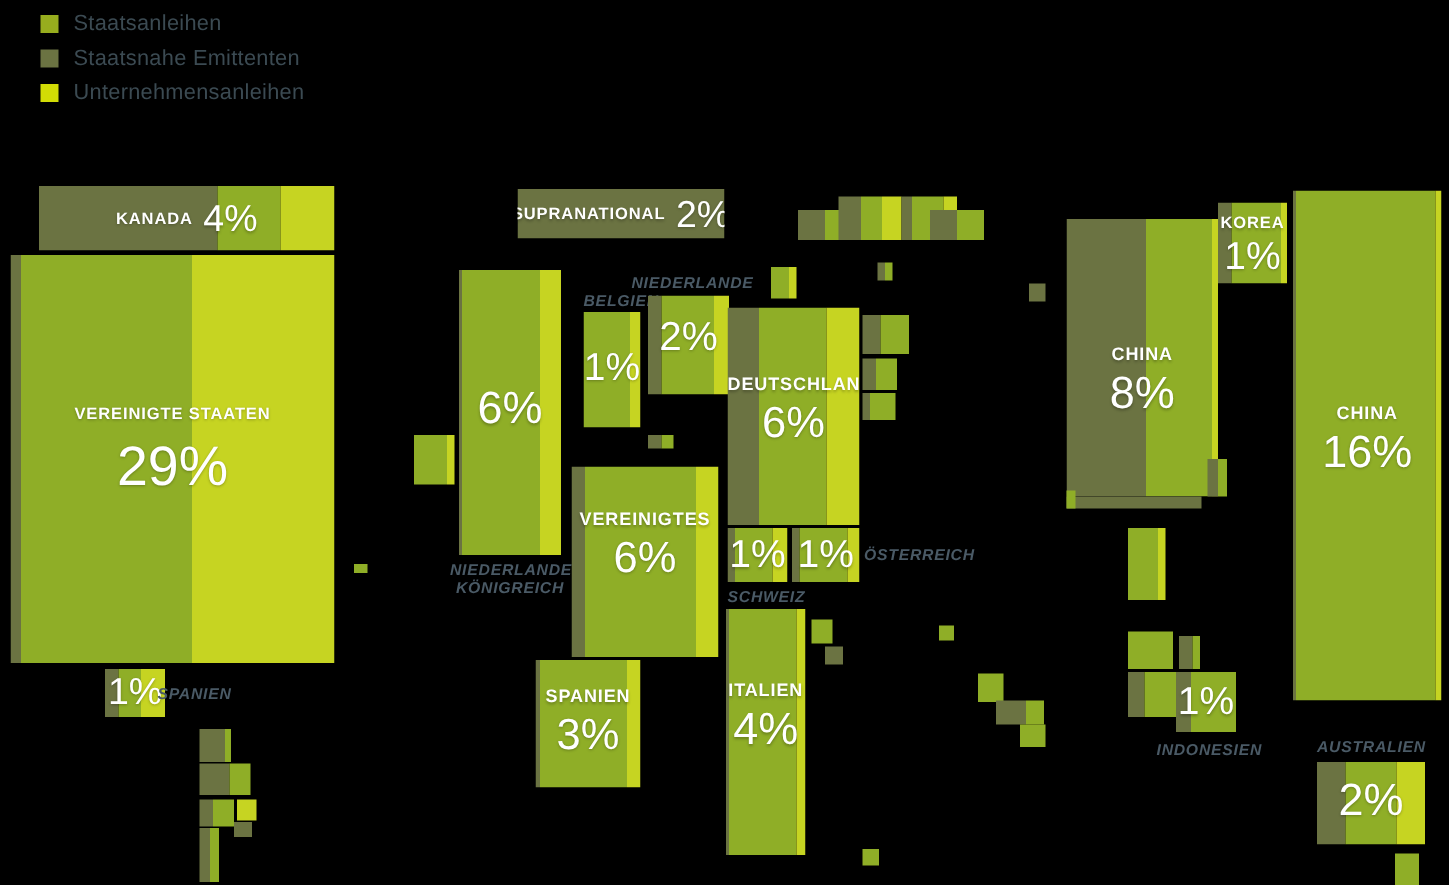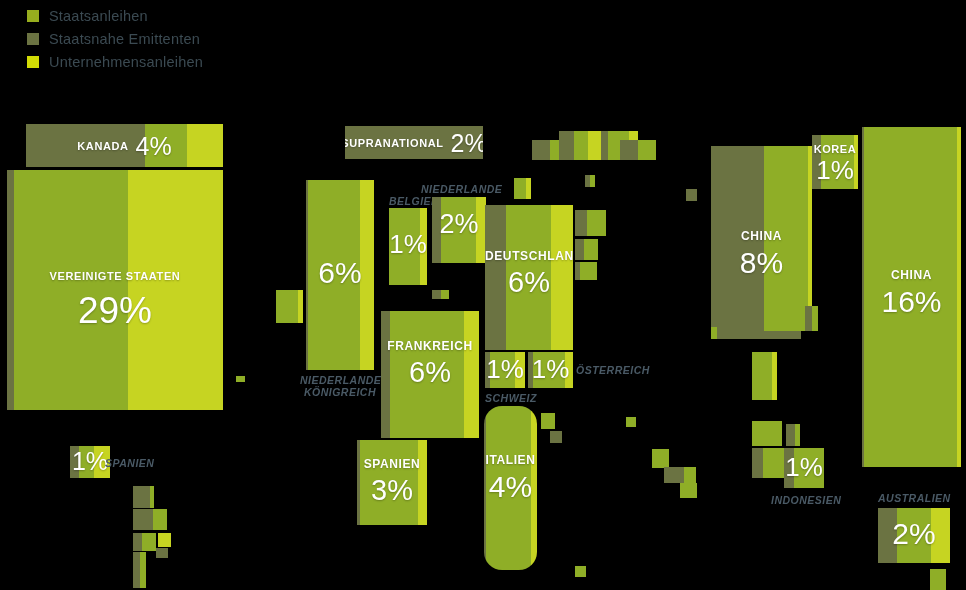--- a/index.html
+++ b/index.html
@@ -70,21 +70,21 @@
   <div class="node" style="left:26px;top:124px;width:197px;height:43px;">
     <div class="band" style="left:0;width:60.5%;background:#6b7342"></div>
     <div class="band" style="left:60.5%;width:21%;background:#8fae27"></div>
     <div class="band" style="left:81.5%;width:18.5%;background:#c6d422"></div>
     <div class="inlabel row" style="top:10px;">
       <span class="nm">KANADA</span>
       <span class="pc">4%</span>
     </div>
   </div>
 
-  <div class="node" style="left:7px;top:170px;width:216px;height:240px;">
+  <div class="node" style="left:7px;top:170px;width:216px;height:272px;">
     <div class="band" style="left:0;width:3.2%;background:#6b7342"></div>
     <div class="band" style="left:3.2%;width:52.8%;background:#8fae27"></div>
     <div class="band" style="left:56%;width:44%;background:#c6d422"></div>
     <div class="inlabel" style="top:100px;">
       <span class="nm">VEREINIGTE STAATEN</span>
       <span class="pc" style="font-size:37px;margin-top:9px;">29%</span>
     </div>
   </div>
 
   <div class="node" style="left:70px;top:446px;width:40px;height:32px;">
@@ -151,21 +151,21 @@
   </div>
   <div class="outlabel" style="left:421px;top:183px;">NIEDERLANDE</div>
   <div class="node" style="left:432px;top:290px;width:9px;height:9px;background:#6b7342"></div>
   <div class="node" style="left:441px;top:290px;width:8px;height:9px;background:#8fae27"></div>
 
   <div class="node" style="left:381px;top:311px;width:98px;height:127px;">
     <div class="band" style="left:0;width:9%;background:#6b7342"></div>
     <div class="band" style="left:9%;width:76%;background:#8fae27"></div>
     <div class="band" style="left:85%;width:15%;background:#c6d422"></div>
     <div class="inlabel" style="top:29px;">
-      <span class="nm" style="font-size:12px;">FRANKREICH</span>
+      <span class="nm" style="font-size:12px;">VEREINIGTES</span>
       <span class="pc" style="font-size:29px;margin-top:5px;">6%</span>
     </div>
   </div>
 
   <div class="node" style="left:357px;top:440px;width:70px;height:85px;">
     <div class="band" style="left:0;width:4%;background:#6b7342"></div>
     <div class="band" style="left:4%;width:83%;background:#8fae27"></div>
     <div class="band" style="left:87%;width:13%;background:#c6d422"></div>
     <div class="inlabel" style="top:18px;">
       <span class="nm" style="font-size:12px;">SPANIEN</span>
@@ -220,21 +220,21 @@
   <div class="node" style="left:528px;top:352px;width:45px;height:36px;">
     <div class="band" style="left:0;width:10%;background:#6b7342"></div>
     <div class="band" style="left:10%;width:72%;background:#8fae27"></div>
     <div class="band" style="left:82%;width:18%;background:#c6d422"></div>
     <div class="inlabel" style="top:4px;">
       <span class="pc" style="font-size:26px;">1%</span>
     </div>
   </div>
   <div class="outlabel" style="left:576px;top:364px;">ÖSTERREICH</div>
 
-  <div class="node" style="left:484px;top:406px;width:53px;height:164px;border-radius:18px;">
+  <div class="node" style="left:484px;top:406px;width:53px;height:164px;">
     <div class="band" style="left:0;width:3%;background:#6b7342"></div>
     <div class="band" style="left:3%;width:85%;background:#8fae27"></div>
     <div class="band" style="left:88%;width:12%;background:#c6d422"></div>
     <div class="inlabel" style="top:48px;">
       <span class="nm" style="font-size:12px;">ITALIEN</span>
       <span class="pc" style="font-size:30px;margin-top:5px;">4%</span>
     </div>
   </div>
 
   <div class="node" style="left:541px;top:413px;width:14px;height:16px;background:#8fae27"></div>

